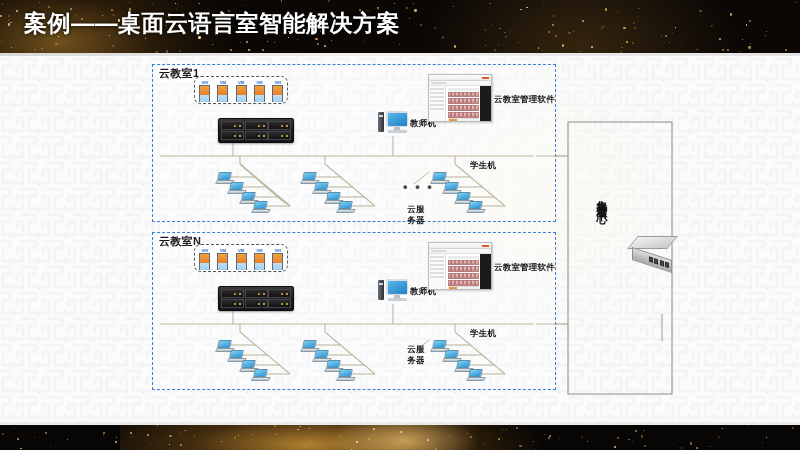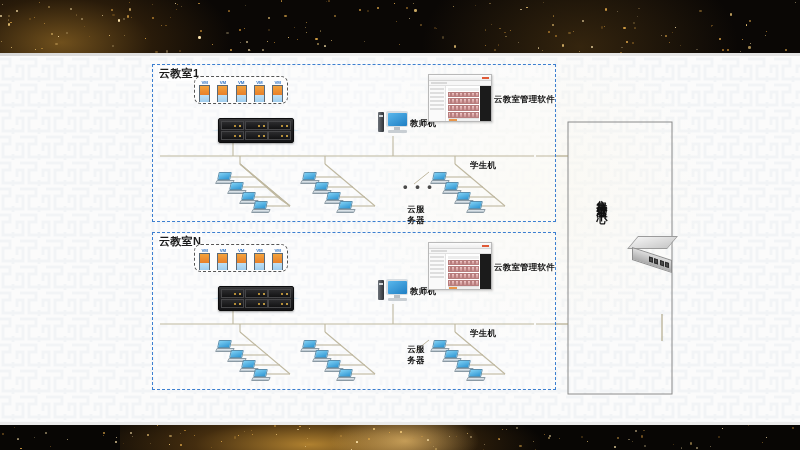--- a/index.html
+++ b/index.html
@@ -362,20 +362,21 @@
         <div class="sp" style="width: 0.86px; height: 0.86px; left: 1.1px; top: 41.2px; opacity: 0.77; background: rgb(243, 203, 120);"></div>
         <div class="sp" style="width: 1.13px; height: 1.13px; left: 7.8px; top: 19.4px; opacity: 0.37; background: rgb(243, 203, 120);"></div>
         <div class="sp" style="width: 2.29px; height: 2.29px; left: 178.7px; top: 49.7px; opacity: 0.38; background: rgb(185, 130, 47);"></div>
         <div class="sp" style="width: 1.27px; height: 1.27px; left: 398.6px; top: 43.5px; opacity: 0.68; background: rgb(217, 162, 69);"></div>
         <div class="sp" style="width: 1.26px; height: 1.26px; left: 621.3px; top: 47.2px; opacity: 0.31; background: rgb(255, 230, 173);"></div>
         <div class="sp" style="width: 0.67px; height: 0.67px; left: 766.1px; top: 31.3px; opacity: 0.78; background: rgb(185, 130, 47);"></div>
         <div class="sp" style="width: 1.5px; height: 1.5px; left: 497.7px; top: 44.4px; opacity: 0.4; background: rgb(185, 130, 47);"></div>
         <div class="sp" style="width: 0.85px; height: 0.85px; left: 572.9px; top: 31.2px; opacity: 0.79; background: rgb(217, 162, 69);"></div>
         <div class="sp" style="width: 1px; height: 1px; left: 44px; top: 23.1px; opacity: 0.76; background: rgb(217, 162, 69);"></div>
       </div>
+    <div class="title">案例——桌面云语言室智能解决方案</div>
   </div>
   <div class="hdr-rule"></div>
 
   <div class="canvas">
 
     <svg class="bg-maze" viewBox="0 0 800 369" preserveAspectRatio="none">
       <defs>
         <pattern id="mz" width="26" height="26" patternUnits="userSpaceOnUse">
           <path d="M0 3 L10 3 L10 10 L3 10 L3 23 L23 23 L23 10 L17 10 L17 17" fill="none" stroke="#eceff2" stroke-width="3"></path>
           <path d="M26 3 L20 3 M13 26 L13 20" fill="none" stroke="#eceff2" stroke-width="3"></path>

